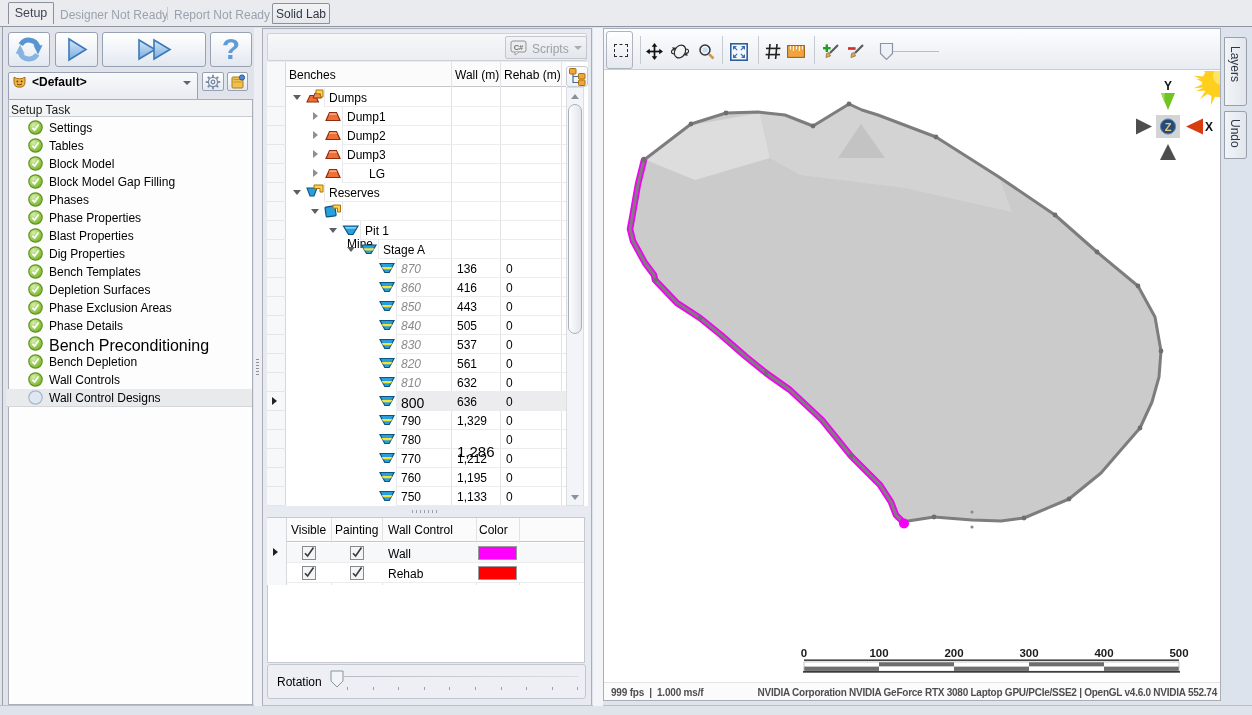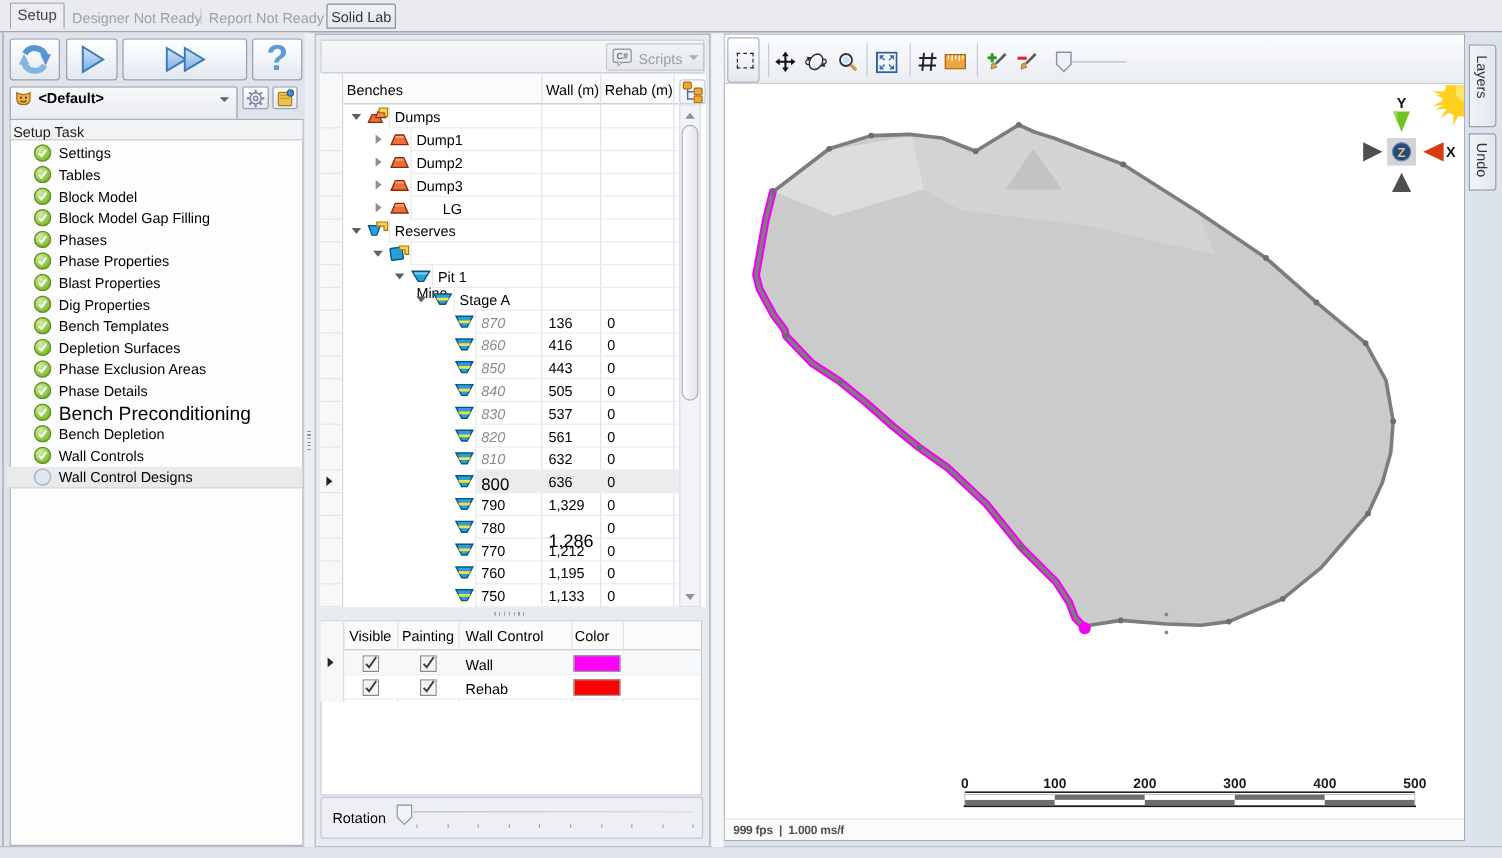--- a/index.html
+++ b/index.html
@@ -630,20 +630,21 @@
 <rect x="954" y="666.6" width="75" height="4.6" fill="#6e6e6e"></rect>
 <rect x="1029" y="662" width="75" height="4.6" fill="#6e6e6e"></rect>
 <rect x="1029" y="666.6" width="75" height="4.6" fill="#ffffff"></rect>
 <rect x="1104" y="662" width="75" height="4.6" fill="#ffffff"></rect>
 <rect x="1104" y="666.6" width="75" height="4.6" fill="#6e6e6e"></rect>
 <rect x="804" y="662" width="375" height="9.2" fill="none" stroke="#b8b8b8" stroke-width="0.8"></rect>
 <rect x="803" y="671.2" width="377" height="1.4" fill="#1a1a1a"></rect>
 </svg>
 <div class="abs" style="left:604px;top:682px;width:616px;height:18px;background:#fbfbfc;border-top:1px solid #e2e4e8"></div>
 <div class="abs" style="left:611px;top:687px;font-size:10px;font-weight:bold;color:#4f4f4f;letter-spacing:-0.2px;white-space:nowrap">999 fps&nbsp; | &nbsp;1.000 ms/f</div>
+<div class="abs" style="left:700px;top:687px;width:517px;text-align:right;font-size:10px;font-weight:bold;color:#4f4f4f;letter-spacing:-0.25px;white-space:nowrap">NVIDIA Corporation NVIDIA GeForce RTX 3080 Laptop GPU/PCIe/SSE2 | OpenGL v4.6.0 NVIDIA 552.74</div>
 <div class="abs" style="left:1221px;top:27px;width:31px;height:688px;background:#dde3ec"></div>
 <div class="abs" style="left:1224px;top:37px;width:23px;height:69px;background:linear-gradient(90deg,#f2f4f7,#e2e6ec);border:1px solid #98a0ac;border-radius:0 3px 3px 0">
       <div style="position:absolute;left:3px;top:8px;writing-mode:vertical-rl;font-size:12px;color:#2e3745">Layers</div>
     </div>
 <div class="abs" style="left:1224px;top:111px;width:23px;height:48px;background:linear-gradient(90deg,#f2f4f7,#e2e6ec);border:1px solid #98a0ac;border-radius:0 3px 3px 0">
       <div style="position:absolute;left:3px;top:7px;writing-mode:vertical-rl;font-size:12px;color:#2e3745">Undo</div>
     </div>
 <div class="abs" style="left:0;top:705px;width:1252px;height:10px;background:#dfe3ea;border-top:1px solid #b9bfc9"></div>
     <div class="abs" style="left:254px;top:28px;width:8px;height:678px;background:#edeff4"></div>
     <div class="abs" style="left:593px;top:28px;width:10px;height:678px;background:#f2f4f8"></div>

